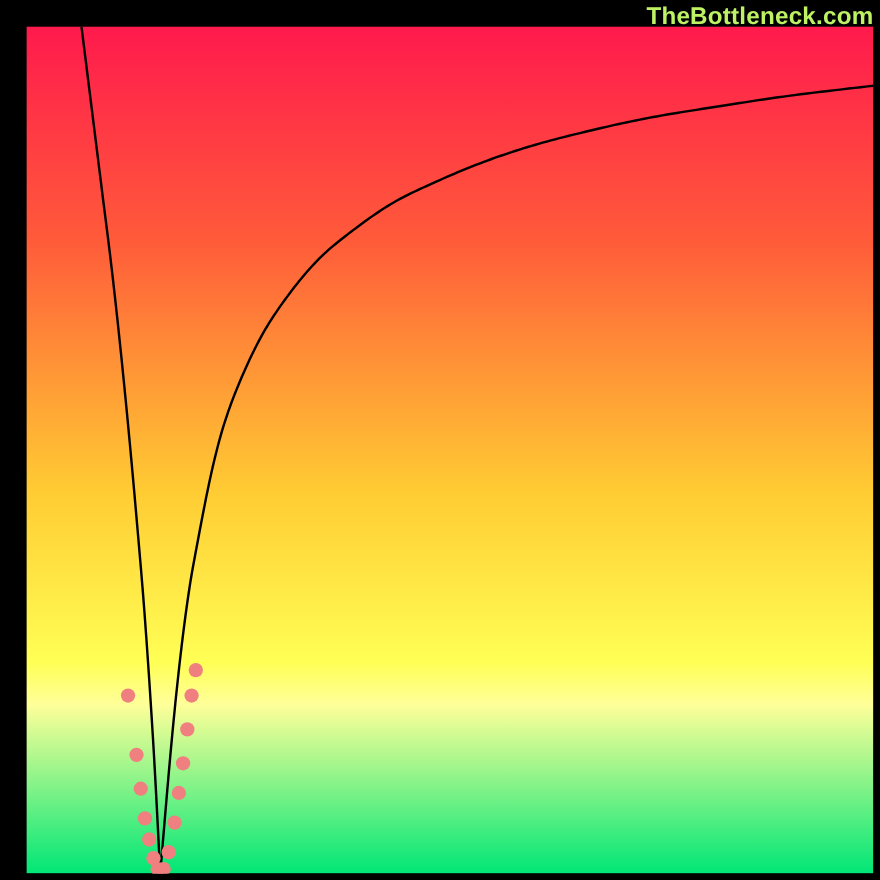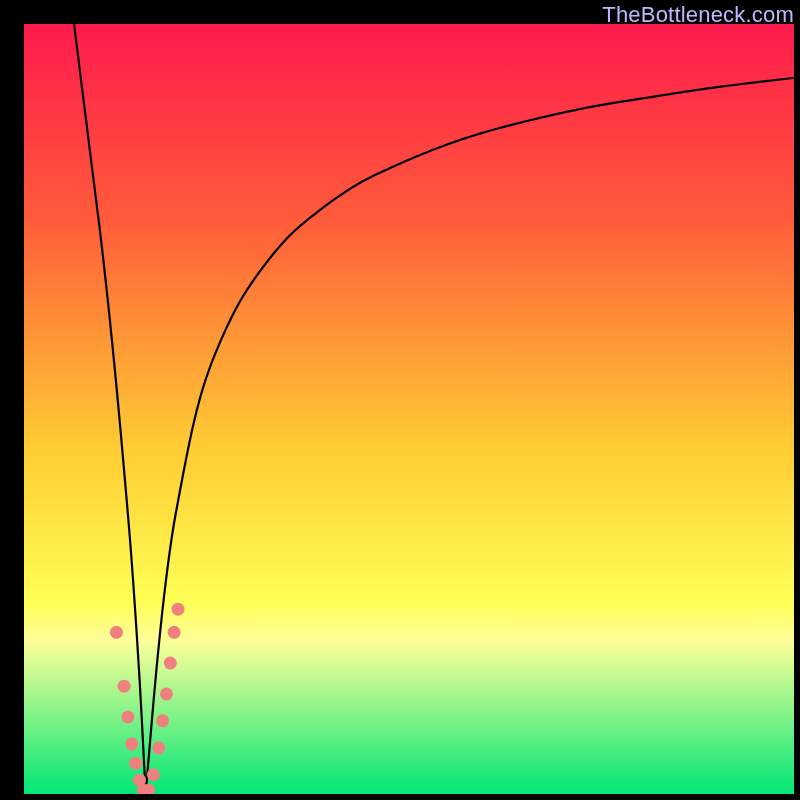--- a/index.html
+++ b/index.html
@@ -24,22 +24,22 @@
     top: 0;
     width: 770px;
     height: 770px;
   }
   .watermark {
     position: absolute;
     top: 2px;
     right: 6px;
     font-family: Arial, Helvetica, sans-serif;
     font-size: 22px;
-    font-weight: 400;
-    color: #c4b5fd;
+    font-weight: 700;
+    color: #bef264;
     letter-spacing: 0.2px;
   }
 </style>
 </head>
 <body>
 
 <div class="frame">
   <svg class="plot" viewBox="0 0 770 770" preserveAspectRatio="none">
     <defs>
       <linearGradient id="bg" x1="0" y1="0" x2="0" y2="1">

